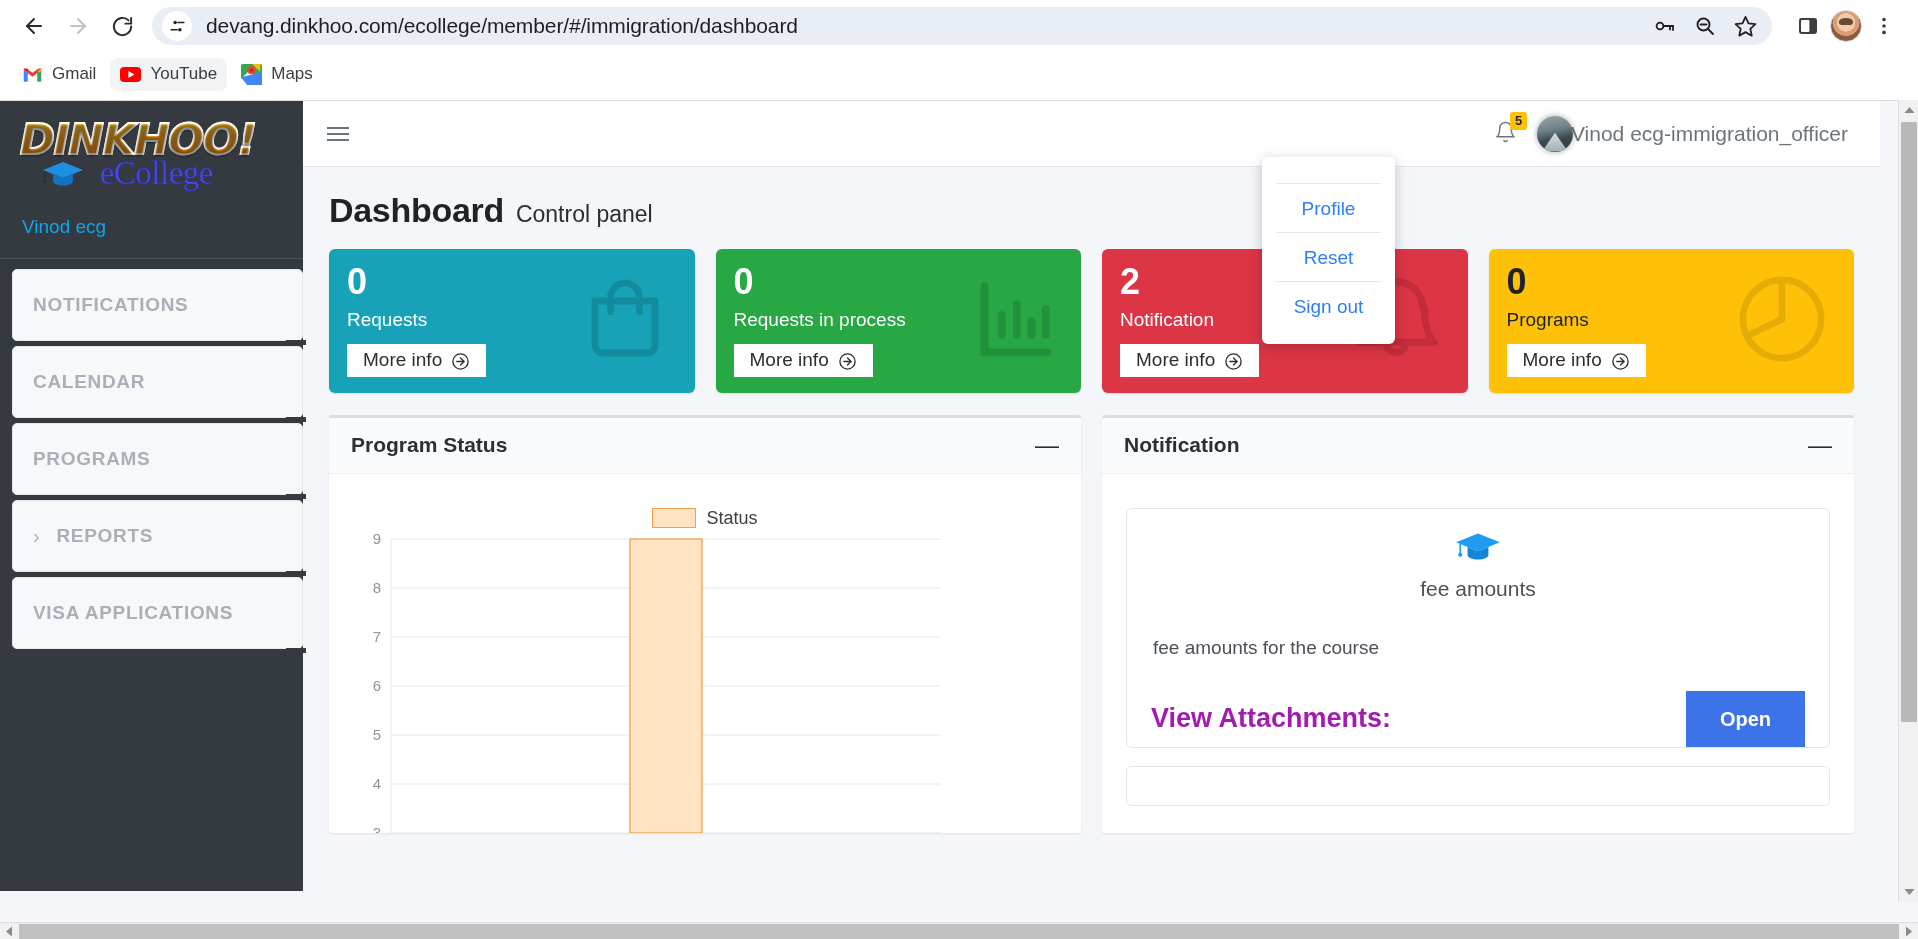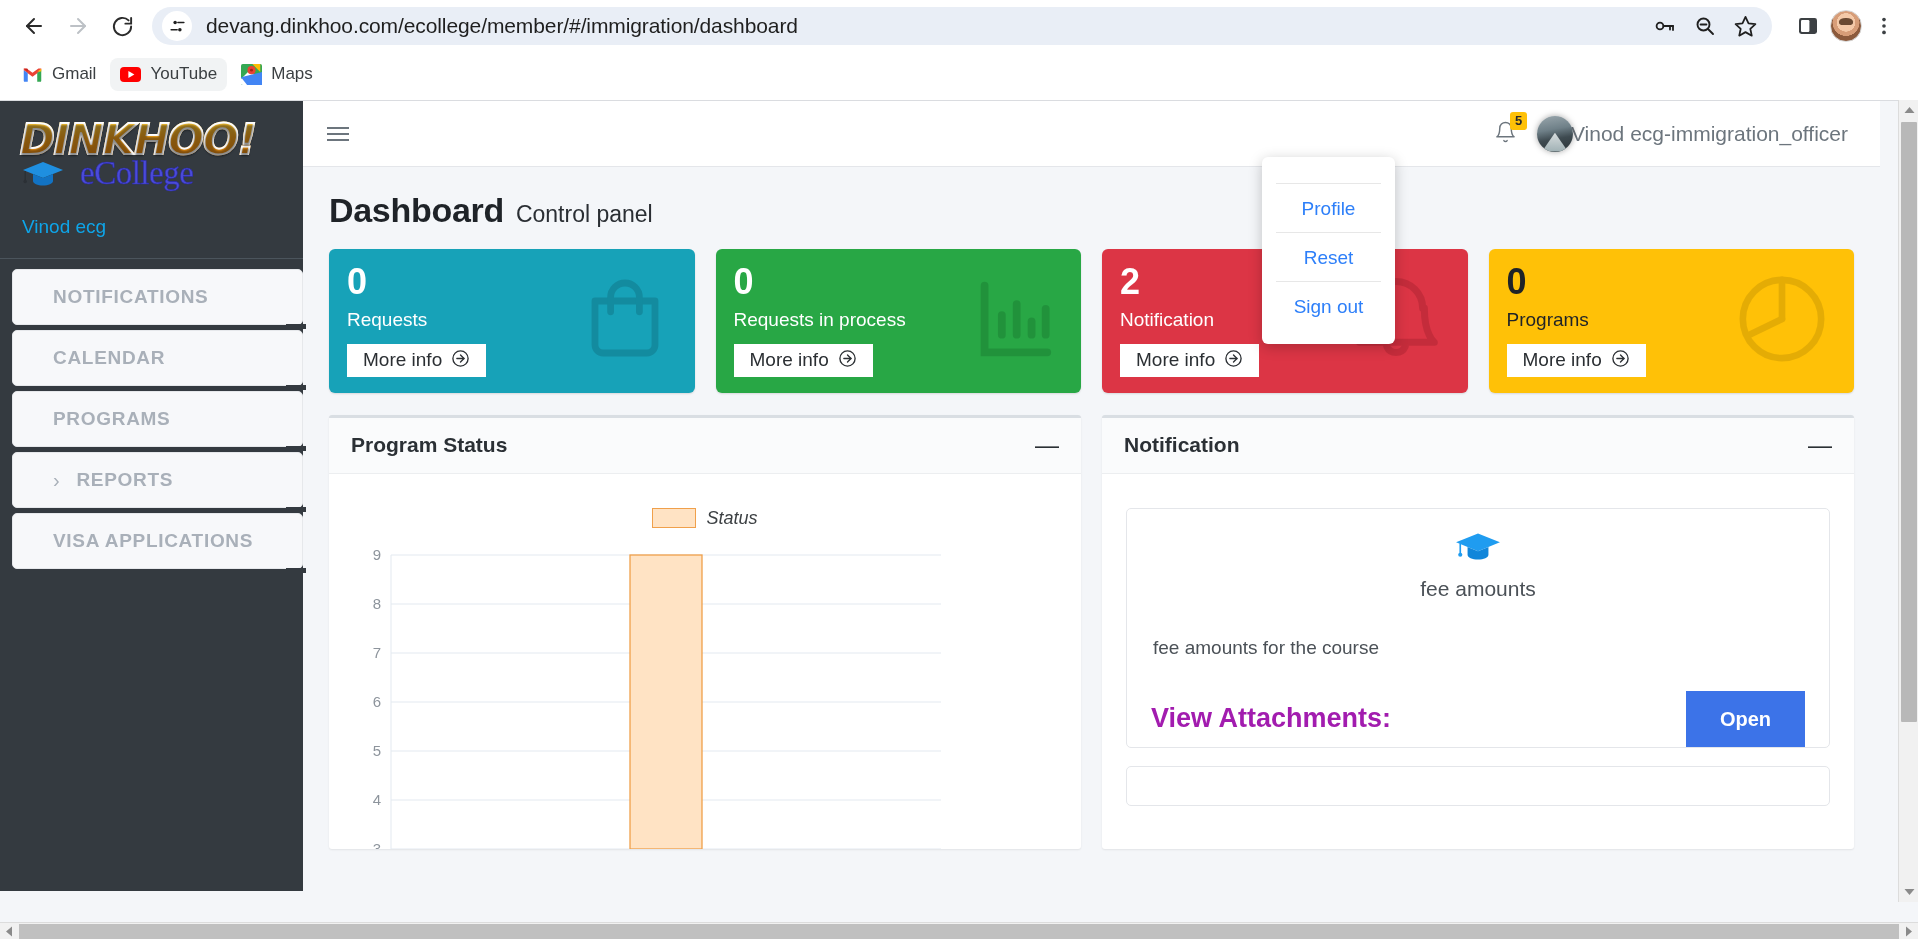--- a/index.html
+++ b/index.html
@@ -78,37 +78,37 @@
     font-size: 42px; font-weight: 800; font-style: italic;
     letter-spacing: -1px; line-height: 1;
     background: linear-gradient(180deg,#fcd33f 0%,#f7a31c 45%,#e8820c 100%);
     -webkit-background-clip: text; background-clip: text; color: transparent;
     -webkit-text-stroke: 2px #ffffff;
     paint-order: stroke fill;
     text-shadow: 0 2px 2px rgba(0,0,0,.45);
     display: inline-block;
   }
   .logo-sub {
-    display: flex; align-items: center; justify-content: flex-start;
+    display: flex; align-items: center; justify-content: flex-end;
     gap: 14px; margin-top: -6px; padding-right: 70px;
   }
   .cap-ico { width: 46px; height: 30px; flex:none; }
   .logo-ecollege {
     font-family: "Liberation Serif", serif; font-size: 33px; color: #4b4bd8;
     -webkit-text-stroke: 0.6px #2b2bb0; letter-spacing: -0.5px;
   }
   .side-user {
     color: #0ea5e9; font-size: 19px; padding: 18px 22px 20px 22px;
     border-bottom: 1px solid #4b545c;
   }
   .side-menu { padding-top: 10px; }
   .side-item {
     position: relative; background: #f7f8fa; border: 1px solid #e6e8eb;
-    border-radius: 5px; margin: 0 0 5px 12px; height: 56px;
-    display: flex; align-items: center; padding: 0 40px;
+    border-radius: 5px; margin: 0 0 5px 12px; height: 72px;
+    display: flex; align-items: center; padding: 0 20px;
     font-size: 19px; font-weight: 700; color: #a9b0b9;
     letter-spacing: 0.7px;
   }
   .side-item::after {
     content:""; position:absolute; right:-4px; bottom:-5px; width: 20px; height: 5px;
     background: #343a40;
   }
   .side-caret { margin-right: 16px; color:#a9b0b9; font-size: 20px; font-weight: 400; }
 
   
@@ -158,21 +158,21 @@
   .cards { display: flex; gap: 21px; padding: 19px 26px 0 26px; }
   .card {
     flex: 1; border-radius: 6px; min-height: 133px; position: relative;
     overflow: hidden; padding: 14px 18px 16px 18px; color: #fff;
     box-shadow: 0 1px 2px rgba(0,0,0,.12);
   }
   .card-num { font-size: 36px; font-weight: 700; line-height: 1.05; }
   .card-label { font-size: 19px; margin-top: 8px; }
   .card-more {
     margin-top: 13px; background: #fff; color: #2b2f33; font-size: 19px;
-    display: inline-flex; align-items: flex-start; gap: 9px;
+    display: inline-flex; align-items: flex-end; gap: 9px;
     padding: 5px 16px 6px 16px; width: max-content;
   }
   .card-ico {
     position: absolute; right: 22px; top: 50%; transform: translateY(-50%);
     opacity: .22;
   }
   .card.dark-text { color: #1f2328; }
 
   .panels { display: flex; gap: 21px; padding: 22px 26px 0 26px; }
   .panel {
@@ -181,21 +181,21 @@
     min-width: 0; display: flex; flex-direction: column;
   }
   .panel-head {
     height: 56px; background: #fafbfc; border-bottom: 1px solid #eceef0;
     display: flex; align-items: center; padding: 0 22px;
   }
   .panel-title { font-size: 21px; font-weight: 700; color: #2b3035; }
   .panel-minus { margin-left:auto; color:#2b3035; font-size: 24px; line-height: 1; }
   .panel-body { flex: 1; padding: 16px 20px 0 20px; position: relative; overflow: hidden; }
 
-  .chart-legend { display:flex; align-items:center; justify-content:center; gap: 10px; margin: 18px 0 20px 0; font-style: italic; }
+  .chart-legend { display:flex; align-items:center; justify-content:center; gap: 10px; margin: 18px 0 4px 0; }
   .legend-swatch { width: 44px; height: 20px; background: #ffe3c4; border: 1px solid #f0a04b; }
   .legend-label { font-size: 18px; color: #3c4043; }
 
   .notif-card {
     border: 1px solid #e4e6ea; border-radius: 5px; margin: 18px 4px 18px 4px;
     padding: 22px 24px 0 24px; background: #fff;
   }
   .notif-title-row { display:flex; align-items:center; gap: 8px; flex-direction: column; }
   .notif-title { font-size: 21px; color: #4b5157; }
   .notif-desc { font-size: 19px; color: #4b5157; margin: 36px 0 0 2px; }

